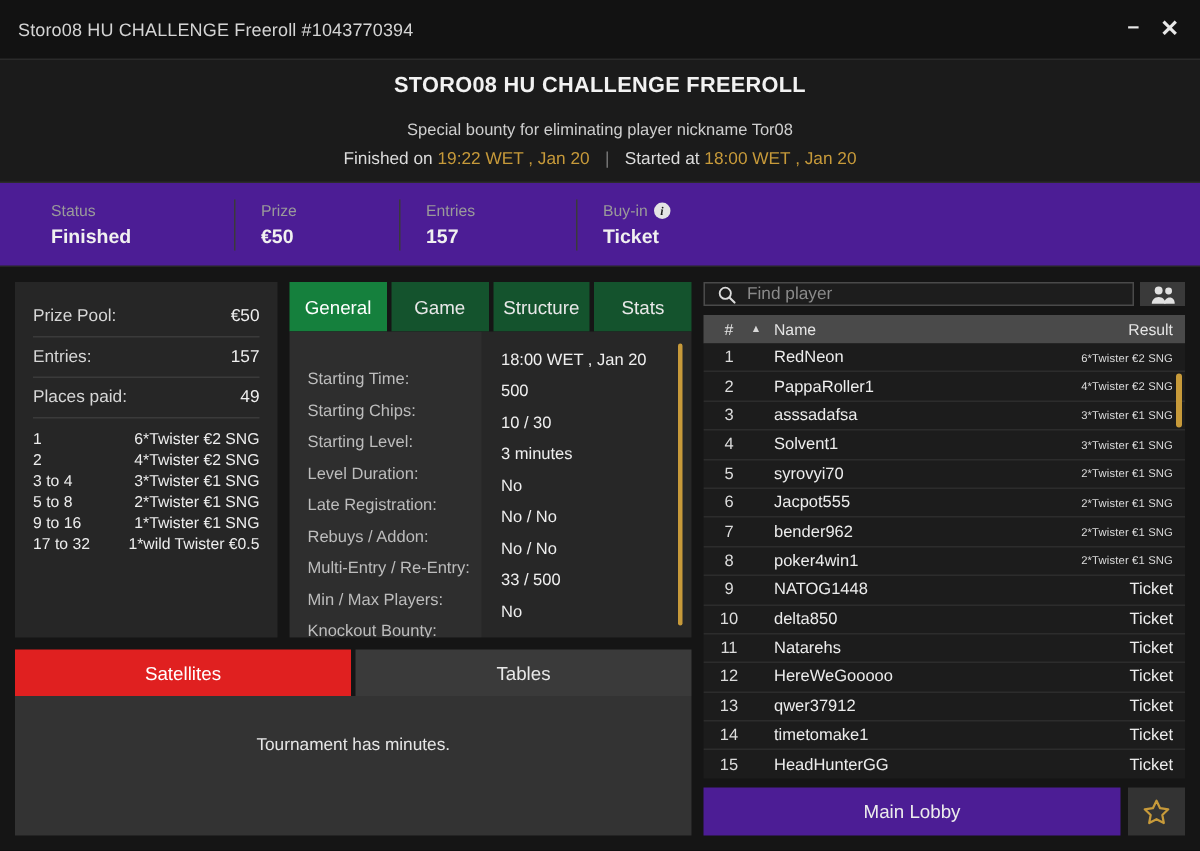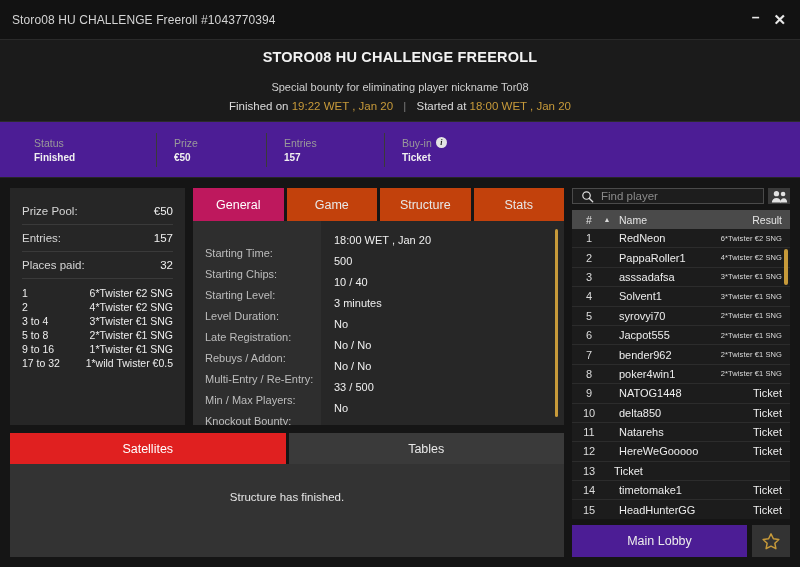--- a/index.html
+++ b/index.html
@@ -69,40 +69,40 @@
   .stat-cell:first-child { padding-left: 0; }
   .stat-cell + .stat-cell::before {
     content: ""; position: absolute; left: 0; top: 50%;
     transform: translateY(-50%);
     width: 1px; height: 34px; background: #3a3a3a;
   }
   .stat-label {
     font-size: 10.5px; color: #9a9a9a; margin-bottom: 3px;
     display: flex; align-items: center; gap: 4px;
   }
-  .stat-value { font-size: 10px; color: #f0f0f0; font-weight: bold; }
+  .stat-value { font-size: 13px; color: #f0f0f0; font-weight: bold; }
   .w-status { width: 122px; }
   .w-prize  { width: 110px; }
   .w-entries{ width: 118px; }
   .w-buyin  { width: 110px; }
   .info-icon {
     display: inline-flex; align-items: center; justify-content: center;
     width: 11px; height: 11px; border-radius: 50%;
     background: #e4e4e4; color: #1b1b1b;
     font-size: 8px; font-weight: bold; font-style: italic;
     font-family: "Liberation Serif", serif;
     line-height: 1;
   }
 
   
   .body {
     flex: 1; display: flex; padding: 10px 10px 10px 10px; gap: 8px;
     background: #151515; min-height: 0;
   }
-  .left-col { display: flex; flex-direction: column; width: 554px; gap: 8px; }
+  .left-col { display: flex; flex-direction: column; width: 451px; gap: 8px; }
   .left-top { display: flex; gap: 8px; height: 237px; }
 
   
   .prize-panel {
     width: 175px; background: #262626; padding: 10px 12px;
     display: flex; flex-direction: column;
   }
   .pp-row {
     display: flex; justify-content: space-between; align-items: center;
     font-size: 11.5px; color: #d6d6d6;
@@ -116,24 +116,24 @@
     font-size: 10.5px; color: #e2e2e2; white-space: nowrap;
   }
   .pp-place { color: #ededed; }
   .pp-prize { color: #ededed; }
 
   
   .tabs-panel { flex: 1; display: flex; flex-direction: column; min-width: 0; }
   .tabs-row { display: flex; gap: 3px; height: 33px; }
   .tab {
     flex: 1; display: flex; align-items: center; justify-content: center;
-    background: #c2410c; color: #e8e8e8; font-size: 12.5px;
+    background: #14532d; color: #e8e8e8; font-size: 12.5px;
     cursor: pointer; user-select: none;
   }
-  .tab.active { background: #be185d; color: #ffffff; }
+  .tab.active { background: #15803d; color: #ffffff; }
   .tab-content {
     flex: 1; background: #272727; display: flex; position: relative;
     overflow: hidden; min-height: 0;
   }
   .tc-labels {
     width: 128px; background: #2e2e2e; padding: 22px 0 0 12px;
     display: flex; flex-direction: column; gap: 0;
   }
   .tc-values {
     flex: 1; padding: 9px 0 0 13px;
@@ -274,21 +274,21 @@
           <div class="pp-row">
             <span>Prize Pool:</span>
             <span class="v">€50</span>
           </div>
           <div class="pp-row">
             <span>Entries:</span>
             <span class="v">157</span>
           </div>
           <div class="pp-row">
             <span>Places paid:</span>
-            <span class="v">32</span>
+            <span class="v">49</span>
           </div>
           <div class="pp-table">
             <div class="pp-line">
               <span class="pp-place">1</span>
               <span class="pp-prize">6*Twister €2 SNG</span>
             </div>
             <div class="pp-line">
               <span class="pp-place">2</span>
               <span class="pp-prize">4*Twister €2 SNG</span>
             </div>
@@ -326,42 +326,42 @@
               <div class="tc-item">Level Duration:</div>
               <div class="tc-item">Late Registration:</div>
               <div class="tc-item">Rebuys / Addon:</div>
               <div class="tc-item">Multi-Entry / Re-Entry:</div>
               <div class="tc-item">Min / Max Players:</div>
               <div class="tc-item">Knockout Bounty:</div>
             </div>
             <div class="tc-values">
               <div class="tc-item">18:00 WET , Jan 20</div>
               <div class="tc-item">500</div>
-              <div class="tc-item">10 / 40</div>
+              <div class="tc-item">10 / 30</div>
               <div class="tc-item">3 minutes</div>
               <div class="tc-item">No</div>
               <div class="tc-item">No / No</div>
               <div class="tc-item">No / No</div>
               <div class="tc-item">33 / 500</div>
               <div class="tc-item">No</div>
             </div>
             <div class="scrollbar-v">
               <div class="thumb"></div>
             </div>
           </div>
         </div>
       </div>
 
       <div class="bottom-panel">
         <div class="bottom-tabs">
           <div class="btab active">Satellites</div>
           <div class="btab">Tables</div>
         </div>
         <div class="bottom-content">
-          <span>Structure has finished.</span>
+          <span>Tournament has minutes.</span>
         </div>
       </div>
     </div>
 
     <div class="right-col">
 
       <div class="search-row">
         <div class="search-box">
           <svg width="13" height="13" viewBox="0 0 16 16">
             <circle cx="6.8" cy="6.8" r="4.6" fill="none" stroke="#dcdcdc" stroke-width="1.5"></circle>
@@ -455,20 +455,21 @@
           </div>
           <div class="prow">
             <span class="col-num">12</span>
             <span class="col-arrow"></span>
             <span class="col-name">HereWeGooooo</span>
             <span class="col-res res-ticket">Ticket</span>
           </div>
           <div class="prow">
             <span class="col-num">13</span>
             <span class="col-arrow"></span>
+            <span class="col-name">qwer37912</span>
             <span class="col-res res-ticket">Ticket</span>
           </div>
           <div class="prow">
             <span class="col-num">14</span>
             <span class="col-arrow"></span>
             <span class="col-name">timetomake1</span>
             <span class="col-res res-ticket">Ticket</span>
           </div>
           <div class="prow">
             <span class="col-num">15</span>

